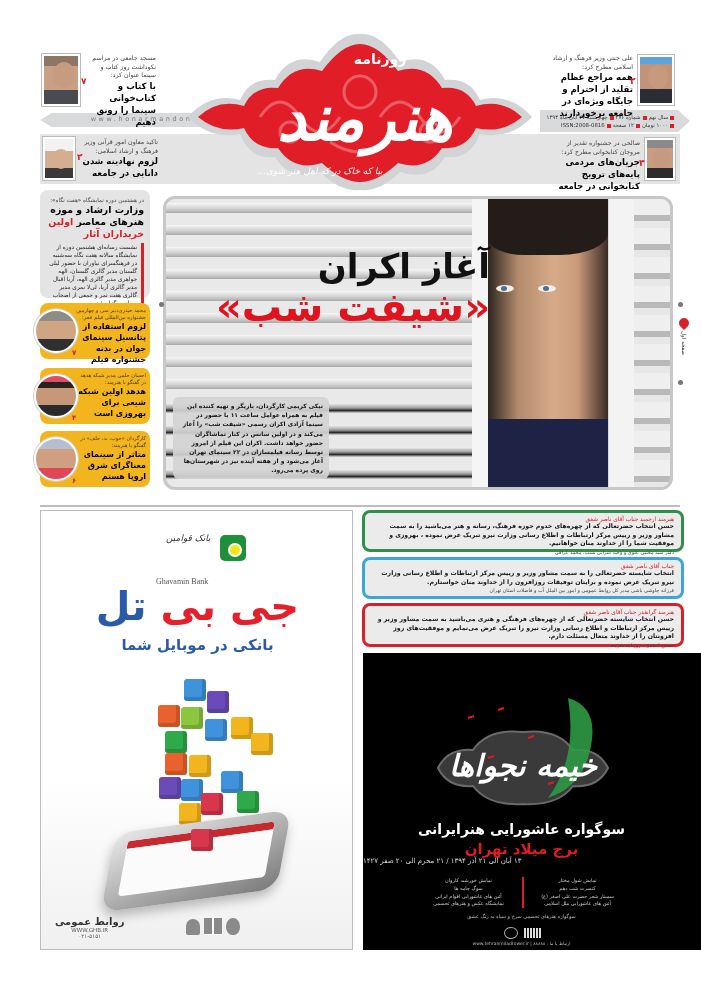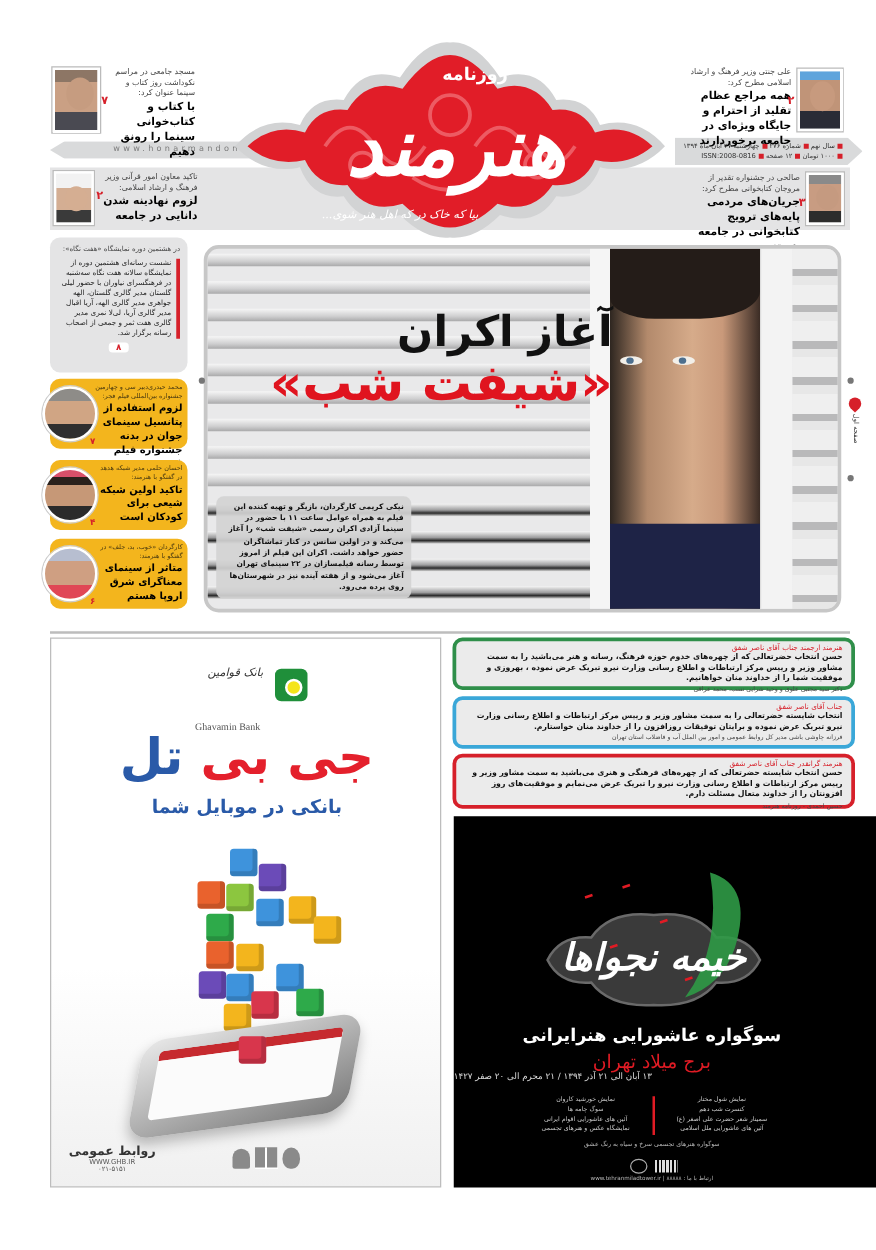--- a/index.html
+++ b/index.html
@@ -88,21 +88,21 @@
   
   .cbox { left: 362px; width: 322px; background: #ebebeb; border-radius: 8px; border: 3px solid; padding: 3px 7px 3px 7px; }
   .cbox .to { font-size: 5.8px; color: #d6202a; }
   .cbox .msg { font-size: 6.2px; font-weight: bold; line-height: 8.6px; color: #111; }
   .cbox .sig { font-size: 5px; color: #444; margin-top: 1px; }
 
   
   .ad-right { left: 363px; top: 653px; width: 370px; height: 297px; background: #000; overflow:hidden; }
   .cal { position:absolute; left: 65px; top: 35px; width: 190px; height: 120px; }
   .adr-title { position:absolute; left:0; width: 317px; top: 168px; text-align:center; color:#fff; font-size: 14px; font-weight:bold; direction: rtl; }
-  .adr-sub { position:absolute; left:0; width: 317px; top: 187px; text-align:center; color:#e01b24; font-size: 15px; font-weight:normal; direction: rtl; letter-spacing: 3px; }
+  .adr-sub { position:absolute; left:0; width: 317px; top: 187px; text-align:center; color:#e01b24; font-size: 15px; font-weight:bold; direction: rtl; letter-spacing: 3px; }
   .adr-dates { position:absolute; left:0; width: 317px; top: 204px; text-align:left; color:#ddd; font-size: 7px; direction: rtl; }
   .adr-cols { position:absolute; left: 60px; width: 200px; top: 224px; display:flex; direction: rtl; gap: 8px; }
   .adr-cols div { flex:1; font-size: 5px; line-height: 7.8px; color:#ccc; text-align:center; }
   .adr-cols .sep { flex: 0 0 2px; background: #e01b24; }
   .adr-foot { position:absolute; left: 0; width: 317px; top: 260px; text-align:center; color:#bbb; font-size: 5px; direction: rtl; }
   .adr-logos { position:absolute; left: 120px; top: 272px; width: 80px; height: 16px; display:flex; gap:6px; align-items:center; justify-content:center;}
   .adr-logos span { font-size: 4.5px; color: #aaa; }
 </style>
 </head>
 <body>
@@ -169,36 +169,40 @@
   <div class="face" style="left:6px; top:8px; width:18px; height:20px; background:#c59a80;"></div>
 </div>
 <div class="abs teaser rtl" style="left:548px; top:139px; width:92px;">
   <div>صالحی در جشنواره تقدیر از مروجان کتابخوانی مطرح کرد:</div>
   <div class="hd">جریان‌های مردمی پایه‌های ترویج کتابخوانی در جامعه هستند</div>
 </div>
 <div class="abs pg" style="left:639px; top:158px;">۳</div>
 
 <div class="abs col-left-box rtl">
   <div class="kicker">در هشتمین دوره نمایشگاه «هفت نگاه»:</div>
+  <div class="h1">
+    <span>وزارت ارشاد و موزه هنرهای معاصر</span>
+    <span class="red">اولین خریداران آثار</span>
+  </div>
   <div class="body">نشست رسانه‌ای هشتمین دوره از نمایشگاه سالانه هفت نگاه سه‌شنبه در فرهنگسرای نیاوران با حضور لیلی گلستان مدیر گالری گلستان، الهه جواهری مدیر گالری الهه، آریا اقبال مدیر گالری آریا، لی‌لا نمری مدیر گالری هفت ثمر و جمعی از اصحاب رسانه برگزار شد.</div>
   <div class="badge-num">۸</div>
 </div>
 
 <div class="abs yellow-card rtl" style="top:303px;">
   <div class="txt">
     <div class="kicker">محمد حیدری‌دبیر سی و چهارمین جشنواره بین‌المللی فیلم فجر:</div>
     <div class="hd">لزوم استفاده از پتانسیل سینمای جوان در بدنه جشنواره فیلم فجر</div>
   </div>
   <div class="circ" style="background:linear-gradient(#8e8c88 0 25%, #d0a584 25% 70%, #2f2f2f 70%);"></div>
   <div class="num">۷</div>
 </div>
 <div class="abs yellow-card rtl" style="top:368px;">
   <div class="txt">
     <div class="kicker">احسان حلمی مدیر شبکه هدهد در گفتگو با هنرمند:</div>
-    <div class="hd">تاکید اولین شبکه شیعی برای کودکان است</div>
+    <div class="hd">هدهد اولین شبکه شیعی برای بهروزی است</div>
   </div>
   <div class="circ" style="background:linear-gradient(#d7506a 0 15%, #2a211c 15% 30%, #c69877 30% 72%, #2a2a2a 72%);"></div>
   <div class="num">۴</div>
 </div>
 <div class="abs yellow-card rtl" style="top:431px;">
   <div class="txt">
     <div class="kicker">کارگردان «خوب، بد، جلف» در گفتگو با هنرمند:</div>
     <div class="hd">متاثر از سینمای معناگرای شرق اروپا هستم</div>
   </div>
   <div class="circ" style="background:linear-gradient(#b7bed0 0 25%, #cf9f82 25% 72%, #e04755 72%);"></div>

